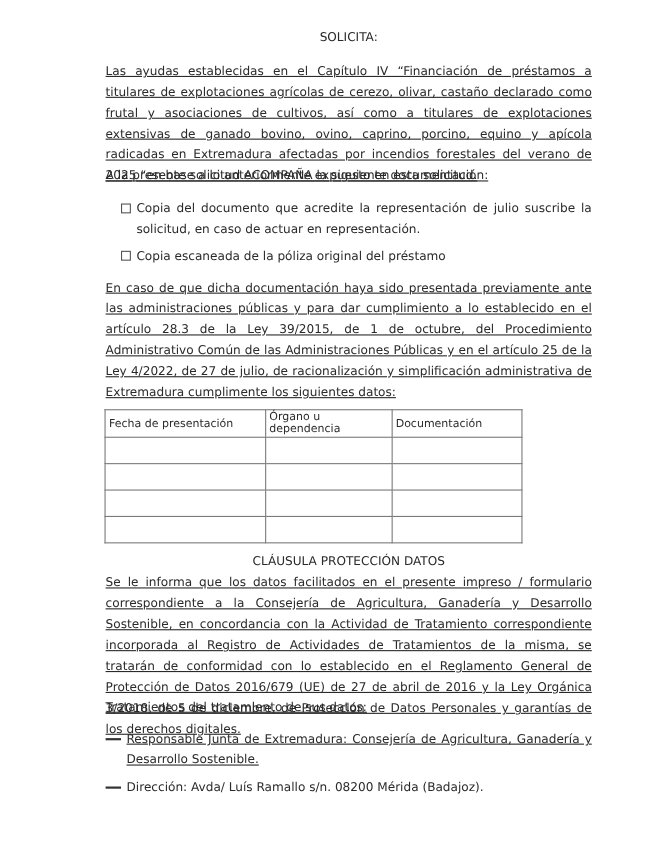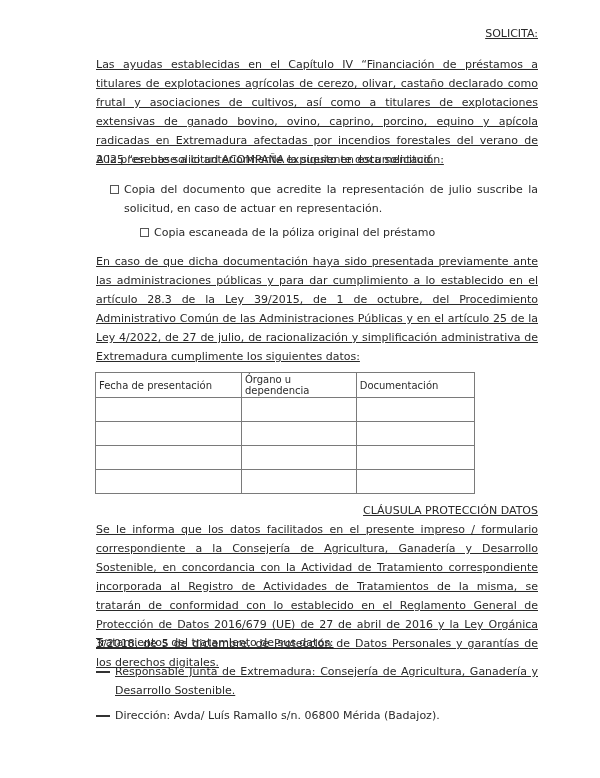--- a/index.html
+++ b/index.html
@@ -2,22 +2,22 @@
 <html><head>
 <meta charset="utf-8">
 <style>
   html, body { margin: 0; padding: 0; background: #ffffff; }
   body {
     width: 600px; height: 778px; position: relative; overflow: hidden;
     font-family: "DejaVu Sans", sans-serif; color: #2a2a2a;
   }
   .page { position: absolute; left: 96px; top: 0; width: 442px; }
   .heading {
-    position: absolute; left: 0; width: 442px; text-align: right;
-    font-size: 11px; letter-spacing: 0; text-decoration: underline;
+    position: absolute; left: 0; width: 442px; text-align: center;
+    font-size: 11px; letter-spacing: 0;
   }
   .para {
     position: absolute; left: 0; width: 442px;
     font-size: 11px; line-height: 19px; text-align: justify;
     text-align-last: left; word-spacing: 0; text-decoration: underline;
   }
   .check-item {
     position: absolute; left: 14px; width: 428px;
     font-size: 11px; line-height: 19px; text-align: justify;
     padding-left: 14px; box-sizing: border-box;
@@ -53,21 +53,21 @@
 
   <div class="para" style="top:55px;">Las ayudas establecidas en el Capítulo IV “Financiación de préstamos a titulares de explota­ciones agrícolas de cerezo, olivar, castaño declarado como frutal y asociaciones de cultivos, así como a titulares de explotaciones extensivas de ganado bovino, ovino, caprino, porcino, equino y apícola radicadas en Extremadura afectadas por incendios forestales del verano de 2025 “en base a lo anteriormente expuesto en esta solicitud.</div>
 
   <div class="para" style="top:150px;">A la presente solicitud ACOMPAÑA la siguiente documentación:</div>
 
   <div class="check-item" style="top:180px;">
     <span class="checkbox"></span>
     <span>Copia del documento que acredite la representación de julio suscribe la solicitud, en caso de actuar en representación.</span>
   </div>
 
-  <div class="check-item" style="top:223px;margin-left:30px;">
+  <div class="check-item" style="top:223px;">
     <span class="checkbox"></span>
     <span>Copia escaneada de la póliza original del préstamo</span>
   </div>
 
   <div class="para" style="top:252px;">En caso de que dicha documentación haya sido presentada previamente ante las adminis­traciones públicas y para dar cumplimiento a lo establecido en el artículo 28.3 de la Ley 39/2015, de 1 de octubre, del Procedimiento Administrativo Común de las Administraciones Públicas y en el artículo 25 de la Ley 4/2022, de 27 de julio, de racionalización y simplificación administrativa de Extremadura cumplimente los siguientes datos:</div>
 
   <table class="data-table">
     <colgroup>
       <col style="width:177px">
       <col style="width:133px">
@@ -110,16 +110,16 @@
 
   <div class="para" style="top:633px;">Tratamientos del tratamiento de sus datos:</div>
 
   <div class="dash-item" style="top:662px;text-decoration:underline;">
     <span class="dash"></span>
     <span>Responsable Junta de Extremadura: Consejería de Agricultura, Ganadería y Desarrollo Sostenible.</span>
   </div>
 
   <div class="dash-item" style="top:706px;">
     <span class="dash"></span>
-    <span>Dirección: Avda/ Luís Ramallo s/n. 06800 Mérida (Badajoz).</span>
+    <span>Dirección: Avda/ Luís Ramallo s/n. 08200 Mérida (Badajoz).</span>
   </div>
 
 </div>
 
 </body></html>

